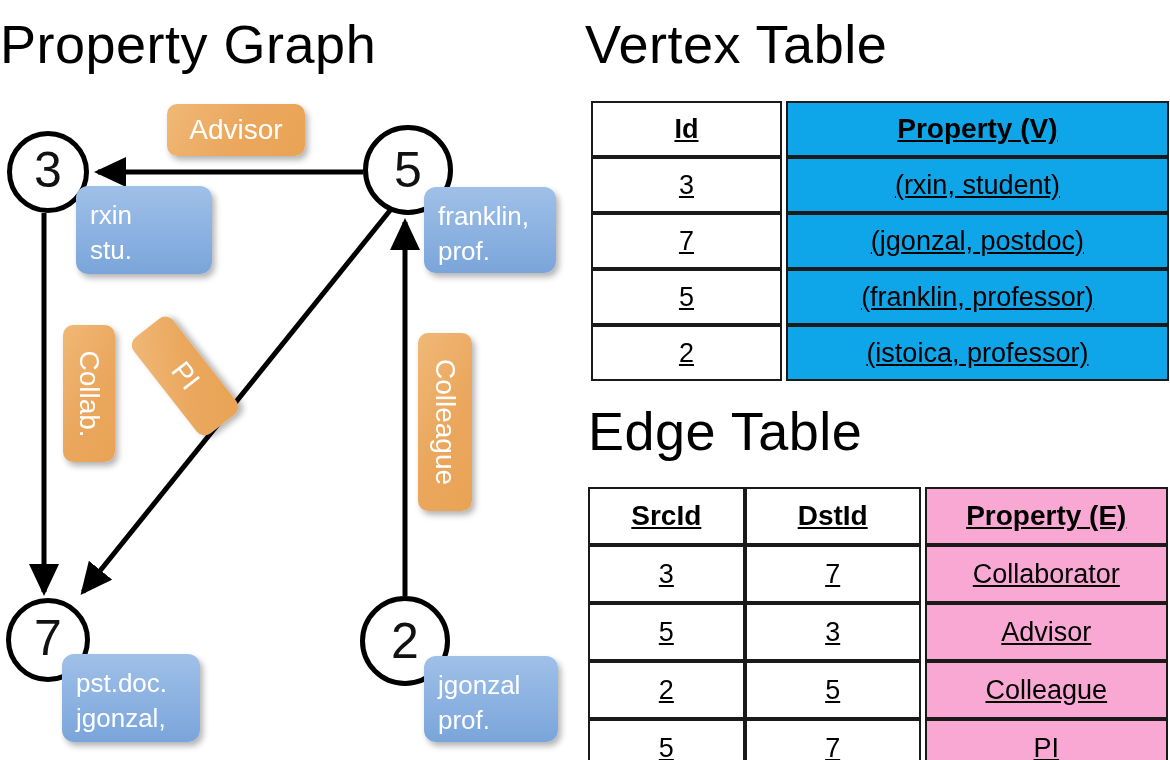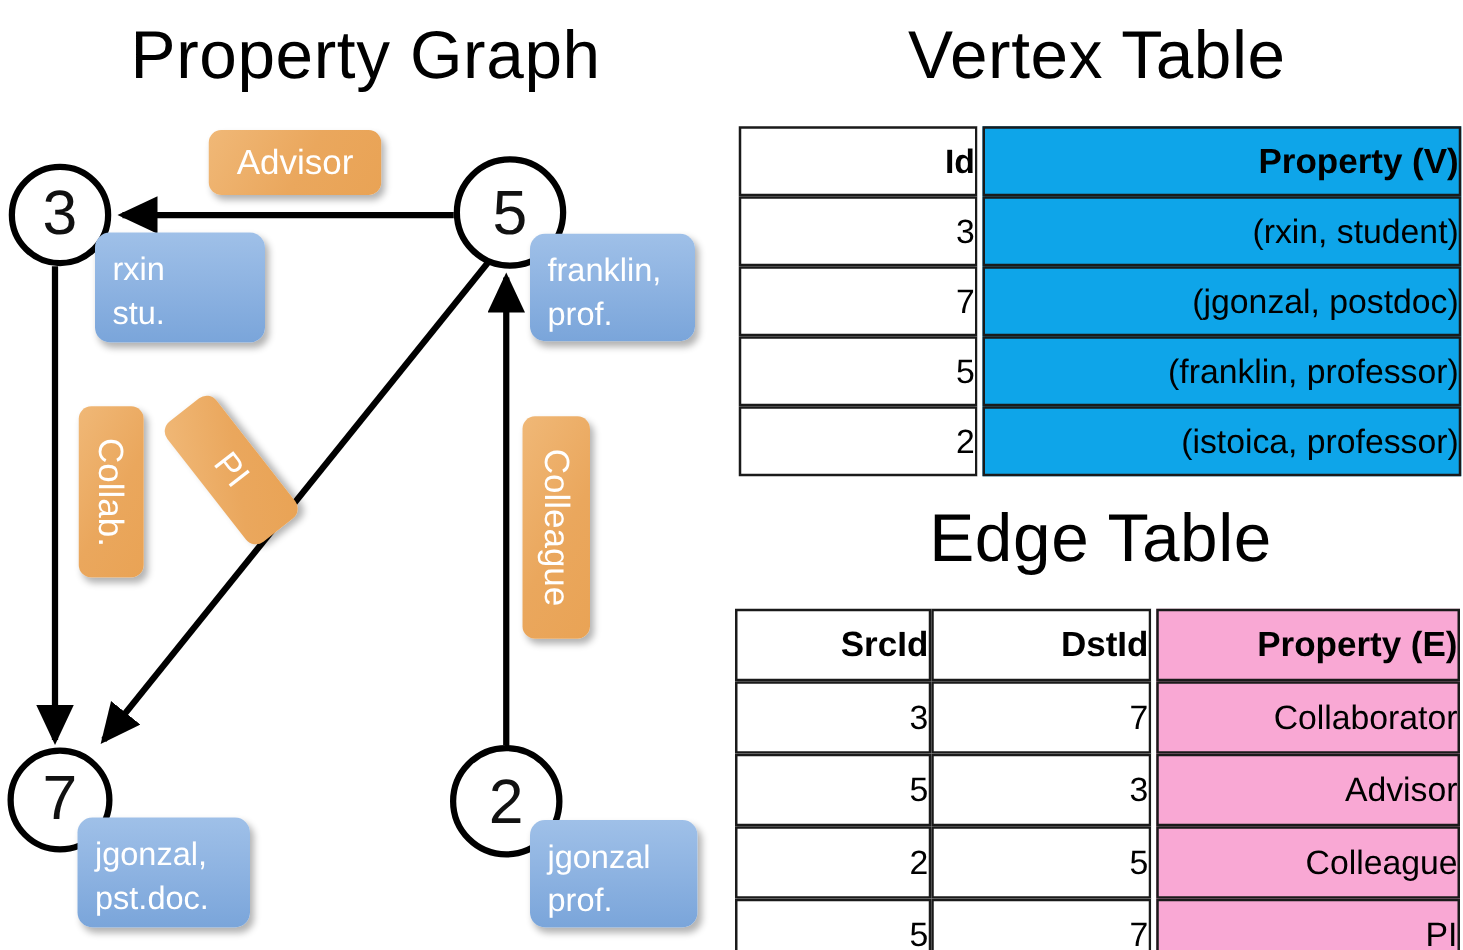--- a/index.html
+++ b/index.html
@@ -18,21 +18,20 @@
 
   
   .title {
     position: absolute;
     font-family: "Liberation Sans", sans-serif;
     font-weight: 300;
     font-size: 54px;
     letter-spacing: 0.5px;
     color: #000;
     white-space: nowrap;
-    text-align: center;
   }
   #title-property-graph { left: 0px;   top: 13px;  width: 585px; }
   #title-vertex-table   { left: 585px; top: 13px;  width: 585px; }
   #title-edge-table     { left: 588px; top: 400px; width: 585px; }
 
   
   #graph-panel {
     position: absolute;
     left: 0; top: 0;
     width: 585px; height: 760px;
@@ -128,24 +127,25 @@
   
   .data-table {
     position: absolute;
     border-collapse: separate;
     border-spacing: 0;
     font-family: "Liberation Sans", sans-serif;
     font-weight: 300;
   }
   .data-table td, .data-table th {
     border: 2px solid #1a1a1a;
-    text-align: right;
+    text-align: center;
     vertical-align: middle;
     padding: 0;
     font-weight: 300;
+    text-decoration: underline;
   }
   .data-table th { font-weight: 700; }
 
   #vertex-table {
     left: 591px; top: 101px;
     width: 578px;
   }
   #vertex-table td, #vertex-table th { height: 52px; font-size: 27px; }
   #vertex-table .col-id       { width: 190px; background: #ffffff; }
   #vertex-table .col-prop     { width: 384px; background: #0ea5e9; }
@@ -203,22 +203,22 @@
 
   <div class="prop-box" id="prop-3">
     <div>rxin</div>
     <div>stu.</div>
   </div>
   <div class="prop-box" id="prop-5">
     <div>franklin,</div>
     <div>prof.</div>
   </div>
   <div class="prop-box" id="prop-7">
+    <div>pst.doc.</div>
     <div>jgonzal,</div>
-    <div>pst.doc.</div>
   </div>
   <div class="prop-box" id="prop-2">
     <div>jgonzal</div>
     <div>prof.</div>
   </div>
 
   <div class="edge-label orange-fill" id="label-advisor">
     <span class="htext">Advisor</span>
   </div>
   <div class="edge-label orange-fill" id="label-collab">

